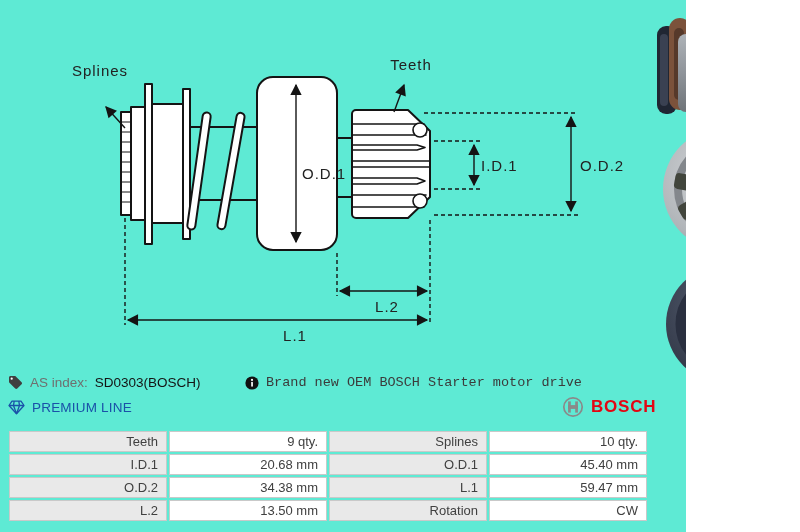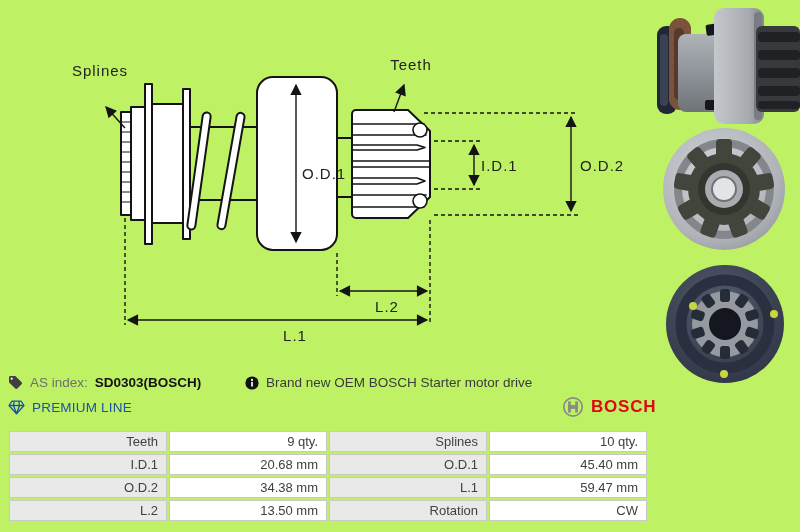--- a/index.html
+++ b/index.html
@@ -1,30 +1,30 @@
 <!DOCTYPE html>
 <html><head>
 <meta charset="utf-8">
 <style>
   html,body{margin:0;padding:0;background:#fff;}
-  #page{position:relative;width:800px;height:532px;background:#bef264;overflow:hidden;
+  #page{position:relative;width:686px;height:532px;background:#5eead4;overflow:hidden;
         font-family:"Liberation Sans",sans-serif;}
 
   
   #drawing{position:absolute;left:0;top:0;}
   .dim-text{font-family:"Liberation Sans",sans-serif;font-size:15px;letter-spacing:1px;fill:#222;}
 
   
   .photo{position:absolute;}
 
   
   .inforow{position:absolute;display:flex;align-items:center;gap:7px;
            font-size:13.5px;color:#3b3b3b;white-space:nowrap;}
   .muted{color:#6f6f6f;}
-  .strong{color:#141414;font-weight:bold;}
+  .strong{color:#141414;font-weight:normal;}
   .premium{color:#1a52a8;font-weight:normal;letter-spacing:0.2px;}
   .bosch-word{color:#e30613;font-weight:bold;font-size:17px;letter-spacing:0.8px;}
 
   
   #spec-table{position:absolute;left:7px;top:429px;width:642px;
               border-collapse:separate;border-spacing:2px;
               font-size:13px;color:#404040;table-layout:fixed;}
   #spec-table td{border:1px solid #c9c9c9;height:19px;padding:0 8px 0 4px;
                  text-align:right;overflow:hidden;}
   #spec-table td.lbl{background:#e9e9e9;}
@@ -214,21 +214,21 @@
   </div>
 
   <div class="inforow" style="left:8px;top:400px;">
     <svg width="17" height="15" viewBox="0 0 17 15" fill="none" stroke="#1a52a8" stroke-width="1.3" stroke-linejoin="round">
       <path d="M4,1.2 h9 l3,4.3 -7.5,8.3 -7.5,-8.3 z"></path>
       <path d="M1,5.5 H16 M6.2,1.2 L5.5,5.5 l3,8.3 M10.8,1.2 L11.5,5.5 l-3,8.3"></path>
     </svg>
     <span class="premium">PREMIUM LINE</span>
   </div>
 
-  <div class="inforow" style="left:245px;top:375px;">
+  <div class="inforow" style="left:245px;top:375px;font-family:Liberation Mono, monospace;">
     <svg width="14" height="14" viewBox="0 0 14 14">
       <circle cx="7" cy="7" r="6.6" fill="#111"></circle>
       <circle cx="7" cy="3.9" r="1.1" fill="#fff"></circle>
       <rect x="6.2" y="5.8" width="1.7" height="5" rx="0.8" fill="#fff"></rect>
     </svg>
     <span>Brand new OEM BOSCH Starter motor drive</span>
   </div>
 
 
 

